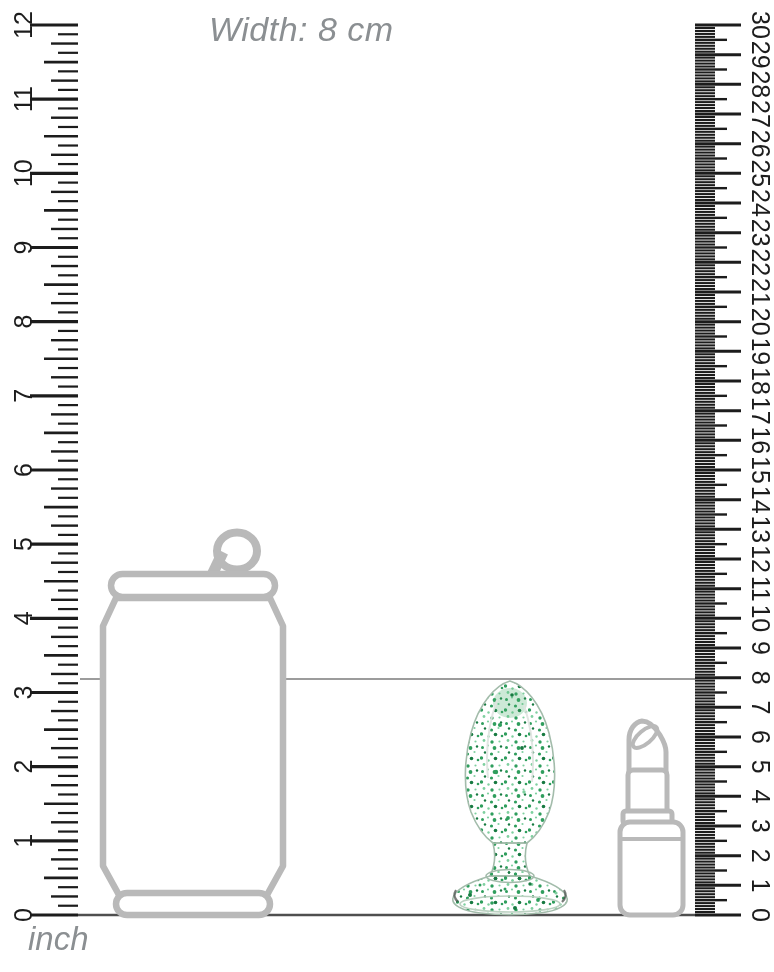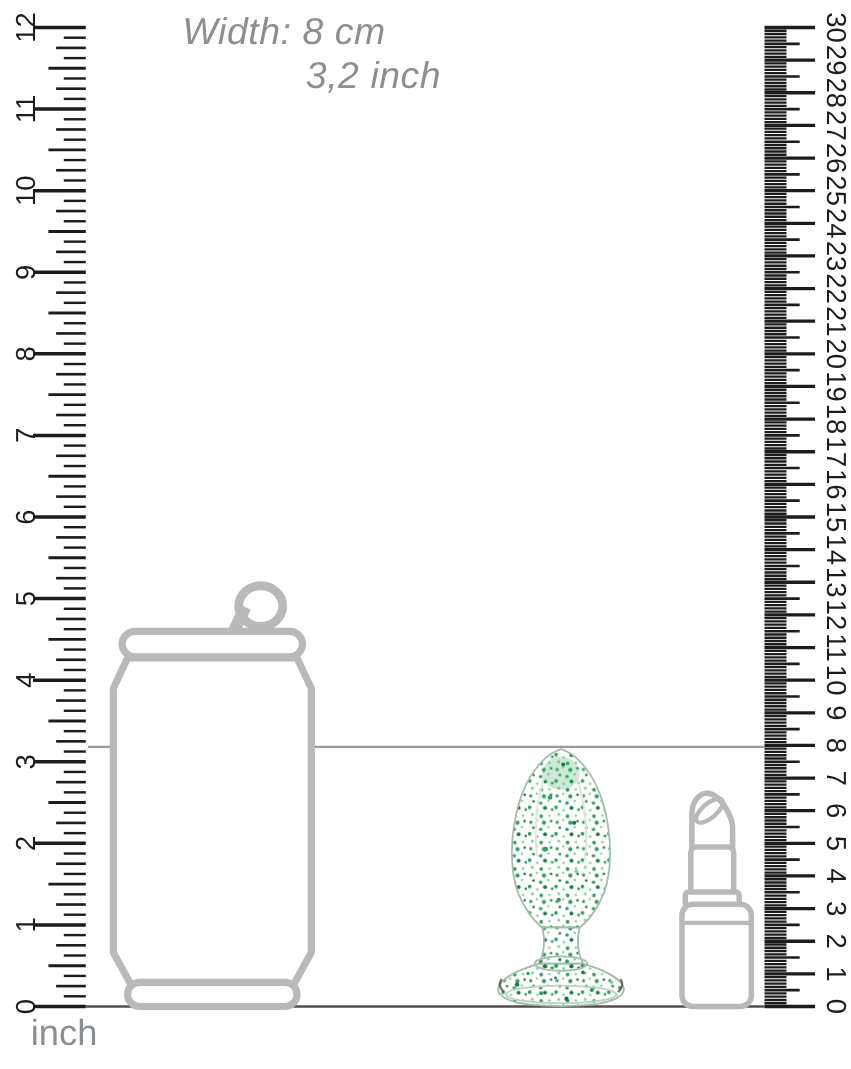--- a/index.html
+++ b/index.html
@@ -1,39 +1,38 @@
 <!DOCTYPE html>
 <html style="--outline: #b9b9b9; --tick: #1c1c1c; --label: #8b8f92; --indicator: #9c9c9c; --baseline: #4f4f4f; --glitter-1: #2f9e5d; --glitter-2: #7fd0a0; --glitter-3: #177a41; --plug-outline: #a3bcab; --plug-tint: #4caf70;"><head>
 <meta charset="utf-8">
 <style>
   html,body{margin:0;padding:0;background:#ffffff;}
   body{width:774px;height:972px;overflow:hidden;font-family:"Liberation Sans",sans-serif;}
   .stage{position:relative;width:774px;height:972px;background:#fff;}
   svg.layer{position:absolute;left:0;top:0;}
-  .dim-label{position:absolute;font-style:italic;font-size:34px;line-height:1;color:var(--label);white-space:nowrap;letter-spacing:0.5px;}
-  .unit-label{position:absolute;font-size:33px;line-height:1;color:var(--label);}
+  .dim-label{position:absolute;font-style:italic;font-size:34px;line-height:1;color:var(--label);white-space:nowrap;letter-spacing:0.5px;margin-left:43px;}
+  .unit-label{position:absolute;font-style:italic;font-size:33px;line-height:1;color:var(--label);}
   .tick{stroke:var(--tick);}
   .num{fill:var(--tick);font-size:25px;font-family:"Liberation Sans",sans-serif;}
   .can-outline{fill:#fff;stroke:var(--outline);stroke-width:6.5;stroke-linejoin:round;}
   .can-thin{fill:none;stroke:var(--outline);}
   .lip-outline{fill:#fff;stroke:var(--outline);stroke-width:5;stroke-linejoin:round;}
   .lip-nofill{fill:none;stroke:var(--outline);stroke-width:4;}
   .plug-white{fill:#fff;stroke:none;}
   .plug-dots{fill:url(#glitter);stroke:var(--plug-outline);stroke-width:1.6;stroke-linejoin:round;}
   .g1{fill:var(--glitter-1);} .g2{fill:var(--glitter-2);} .g3{fill:var(--glitter-3);}
   .foot-accent{stroke:#4a4f4b;stroke-width:2.2;fill:none;opacity:.75;}
   .glass-hint{stroke:#dfe3e0;stroke-width:2;fill:none;opacity:.9;}
 </style>
 </head>
 <body>
 
 <div class="stage">
 
   <div class="dim-label" style="left:166px;top:12px">Width: 8 cm</div>
-  <div class="dim-label" style="left:278px;top:52px">3,2 inch</div>
 
   <div class="unit-label" style="left:28px;top:922px">inch</div>
   <div class="unit-label" style="left:698px;top:977px">cm</div>
 
   <svg class="layer" width="774" height="972" viewBox="0 0 774 972">
     <defs>
       <pattern id="glitter" width="24" height="24" patternUnits="userSpaceOnUse">
         <circle class="g1" cx="2.5" cy="3.5" r="1.5"></circle>
           <circle class="g2" cx="8" cy="1.5" r="1.1"></circle>
         <circle class="g1" cx="14.5" cy="4" r="1.9"></circle>

